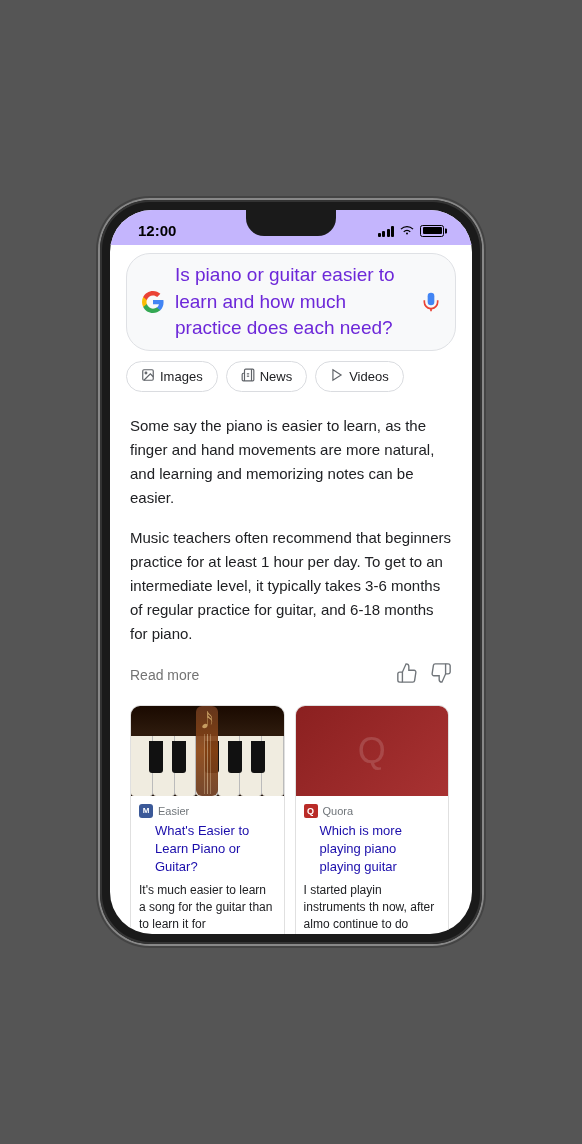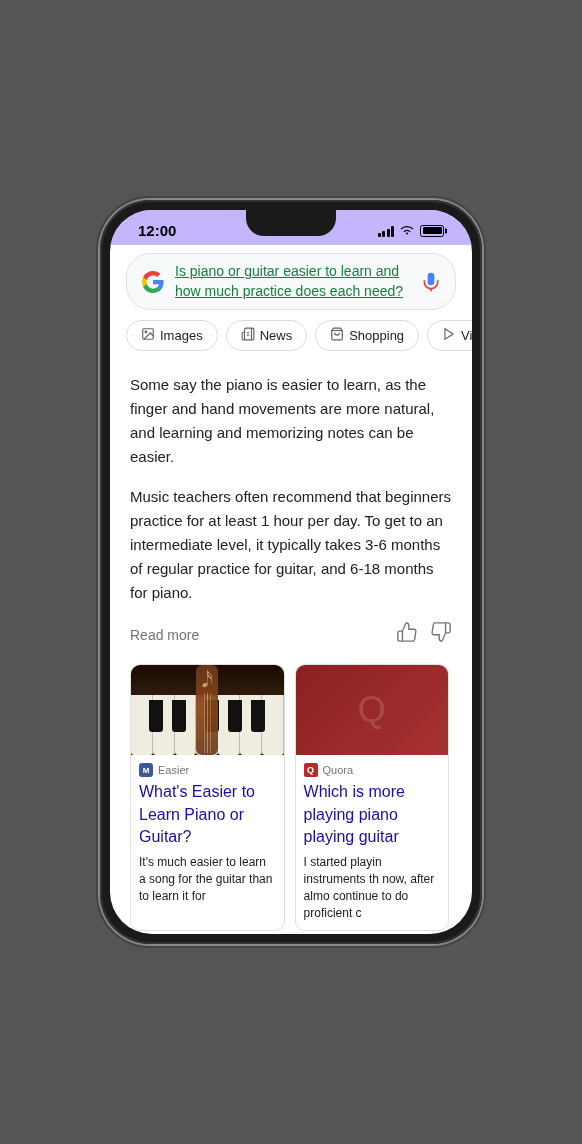--- a/index.html
+++ b/index.html
@@ -136,24 +136,23 @@
     }
 
     .google-g {
       width: 24px;
       height: 24px;
       flex-shrink: 0;
     }
 
     .search-text {
       flex: 1;
-      font-size: 14px;
-      color: #15803d;
+      font-size: 19px;
+      color: #6d28d9;
       line-height: 1.4;
-      text-decoration: underline;
     }
 
     
     .filter-tabs {
       display: flex;
       gap: 8px;
       padding: 10px 16px;
       overflow-x: auto;
       flex-shrink: 0;
       scrollbar-width: none;
@@ -247,24 +246,25 @@
       display: flex;
       align-items: center;
       gap: 5px;
       padding: 8px 8px 4px 8px;
       font-size: 11px;
       color: #70757a;
     }
 
     .card-title {
       padding: 0 8px 6px 8px;
-      font-size: 16px;
+      font-size: 13px;
       color: #1a0dab;
       font-weight: 500;
       line-height: 1.4;
+      margin-left: 16px;
     }
 
     .card-snippet {
       padding: 0 8px 8px 8px;
       font-size: 12px;
       color: #202124;
       line-height: 1.4;
     }
 
     
@@ -362,30 +362,20 @@
               <line x1="18" y1="2" x2="18" y2="22"></line>
               <line x1="10" y1="10" x2="14" y2="10"></line>
               <line x1="10" y1="14" x2="14" y2="14"></line>
           </svg>
         </span>
         <span>News</span>
       </div>
       <div class="filter-tab">
         <span class="filter-tab-icon">
           <svg width="14" height="14" viewBox="0 0 24 24" fill="none" stroke="#5f6368" stroke-width="2">
-            <path d="M6 2L3 6v14a2 2 0 0 0 2 2h14a2 2 0 0 0 2-2V6l-3-4z"></path>
-              <line x1="3" y1="6" x2="21" y2="6"></line>
-              <path d="M16 10a4 4 0 0 1-8 0"></path>
-          </svg>
-        </span>
-        <span>Shopping</span>
-      </div>
-      <div class="filter-tab">
-        <span class="filter-tab-icon">
-          <svg width="14" height="14" viewBox="0 0 24 24" fill="none" stroke="#5f6368" stroke-width="2">
             <polygon points="5 3 19 12 5 21 5 3"></polygon>
           </svg>
         </span>
         <span>Videos</span>
       </div>
     </div>
 
     <div class="main-content">
       <p class="answer-text">Some say the piano is easier to learn, as the finger and hand movements are more natural, and learning and memorizing notes can be easier.</p>
       <p class="answer-text">Music teachers often recommend that beginners practice for at least 1 hour per day. To get to an intermediate level, it typically takes 3-6 months of regular practice for guitar, and 6-18 months for piano.</p>

